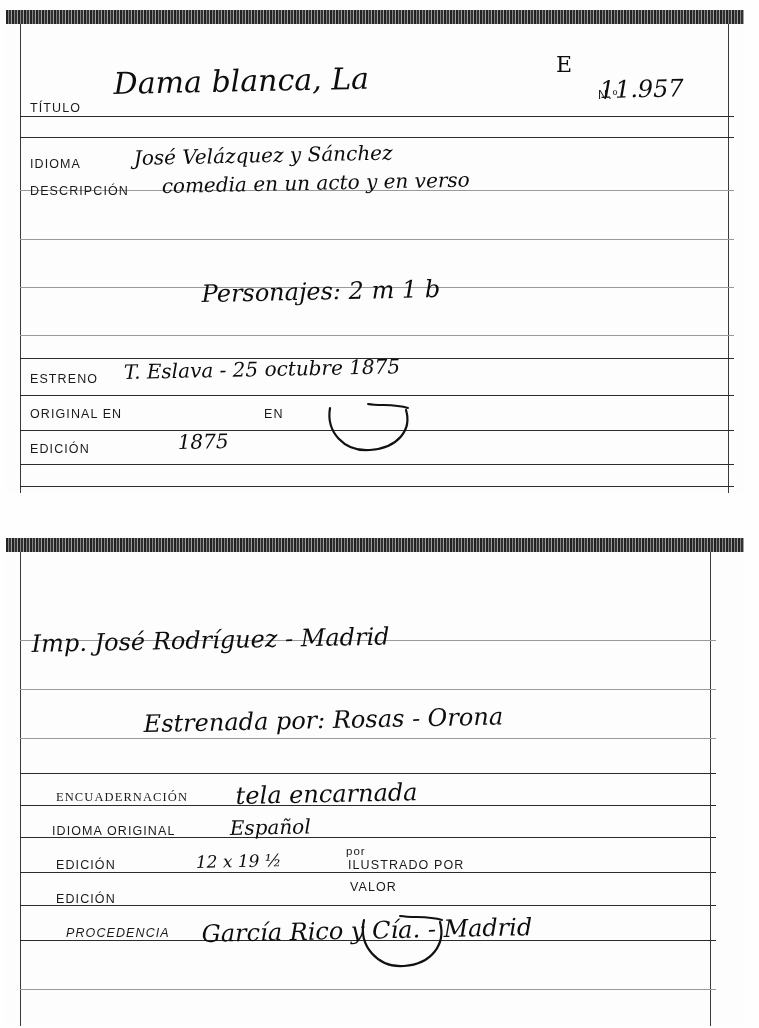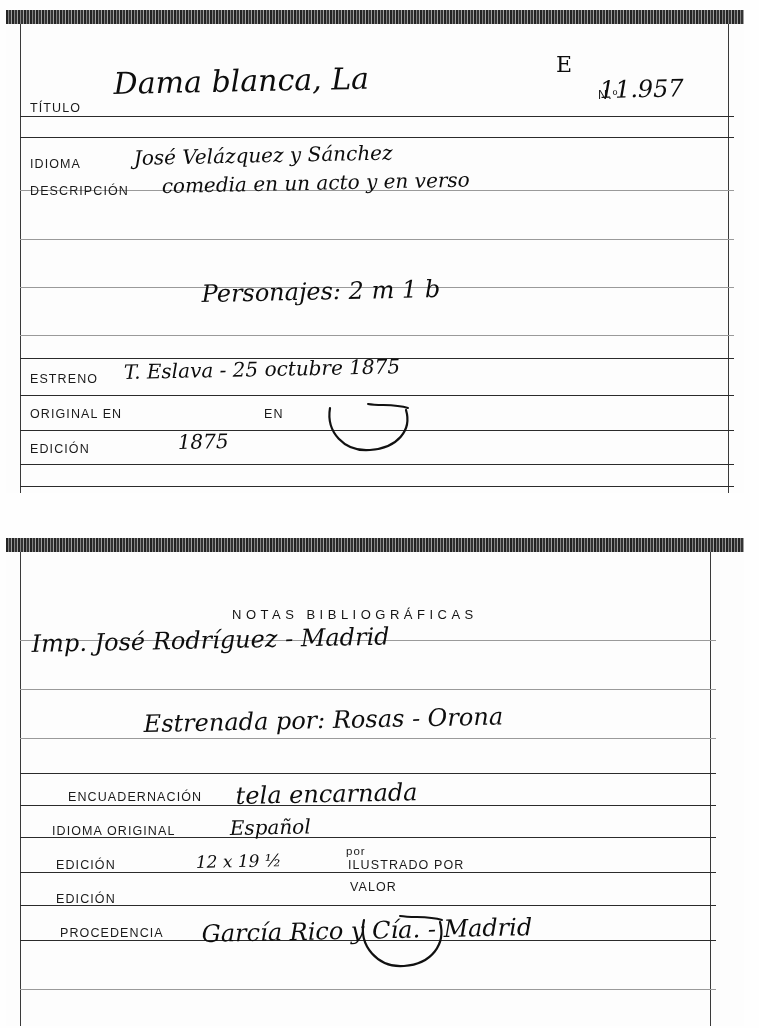--- a/index.html
+++ b/index.html
@@ -179,41 +179,40 @@
       <div class="rule faint" style="left:14px; right:28px; top:137px;"></div>
       <div class="rule faint" style="left:14px; right:28px; top:186px;"></div>
       <div class="rule" style="left:14px; right:28px; top:221px;"></div>
       <div class="rule" style="left:14px; right:28px; top:253px;"></div>
       <div class="rule" style="left:14px; right:28px; top:285px;"></div>
       <div class="rule" style="left:14px; right:28px; top:320px;"></div>
       <div class="rule" style="left:14px; right:28px; top:353px;"></div>
       <div class="rule" style="left:14px; right:28px; top:388px;"></div>
       <div class="rule faint" style="left:14px; right:28px; top:437px;"></div>
 
-      <div class="section-title" style="left:226px; top:55px;">NOTAS BIBLIOGRÁFICAS</div>
 
       <div class="hand hw-lg tilt-2" style="left:26px; top:78px;">Imp. José Rodríguez - Madrid</div>
 
       <div class="hand hw-lg tilt-2" style="left:138px; top:158px;">Estrenada por: Rosas - Orona</div>
 
-      <div class="label" style="left:62px; top:238px;">ENCUADERNACIÓN</div>
+      <div class="label" style="left:50px; top:238px;font-family:Liberation Serif, serif;">ENCUADERNACIÓN</div>
       <div class="hand hw-lg tilt-2" style="left:230px; top:230px;">tela encarnada</div>
 
       <div class="label" style="left:46px; top:272px;">IDIOMA ORIGINAL</div>
       <div class="hand hw-md tilt-2" style="left:224px; top:264px;">Español</div>
       <div class="label small" style="left:340px; top:277px;">por</div>
 
       <div class="label" style="left:50px; top:306px;">EDICIÓN</div>
       <div class="hand hw-sm tilt-2" style="left:190px; top:300px;">12 x 19 ½</div>
       <div class="label" style="left:342px; top:306px;">ILUSTRADO POR</div>
 
       <div class="label" style="left:50px; top:340px;">EDICIÓN</div>
       <div class="label" style="left:344px; top:328px;">VALOR</div>
 
-      <div class="label" style="left:54px; top:374px;">PROCEDENCIA</div>
+      <div class="label" style="left:60px; top:374px;font-style:italic;">PROCEDENCIA</div>
       <div class="hand hw-lg tilt-2" style="left:196px; top:368px;">García Rico y Cía. - Madrid</div>
 
       <svg class="flourish" style="left:350px; top:360px;" width="96" height="62" viewBox="0 0 96 62">
         <path d="M8 8 C 2 34, 22 56, 48 54 C 76 52, 90 32, 84 10" fill="none" stroke="#111" stroke-width="2.2" stroke-linecap="round"></path>
         <path d="M44 4 C 58 6, 72 4, 86 8" fill="none" stroke="#111" stroke-width="2" stroke-linecap="round"></path>
       </svg>
 
     </div>
   </div>
 

